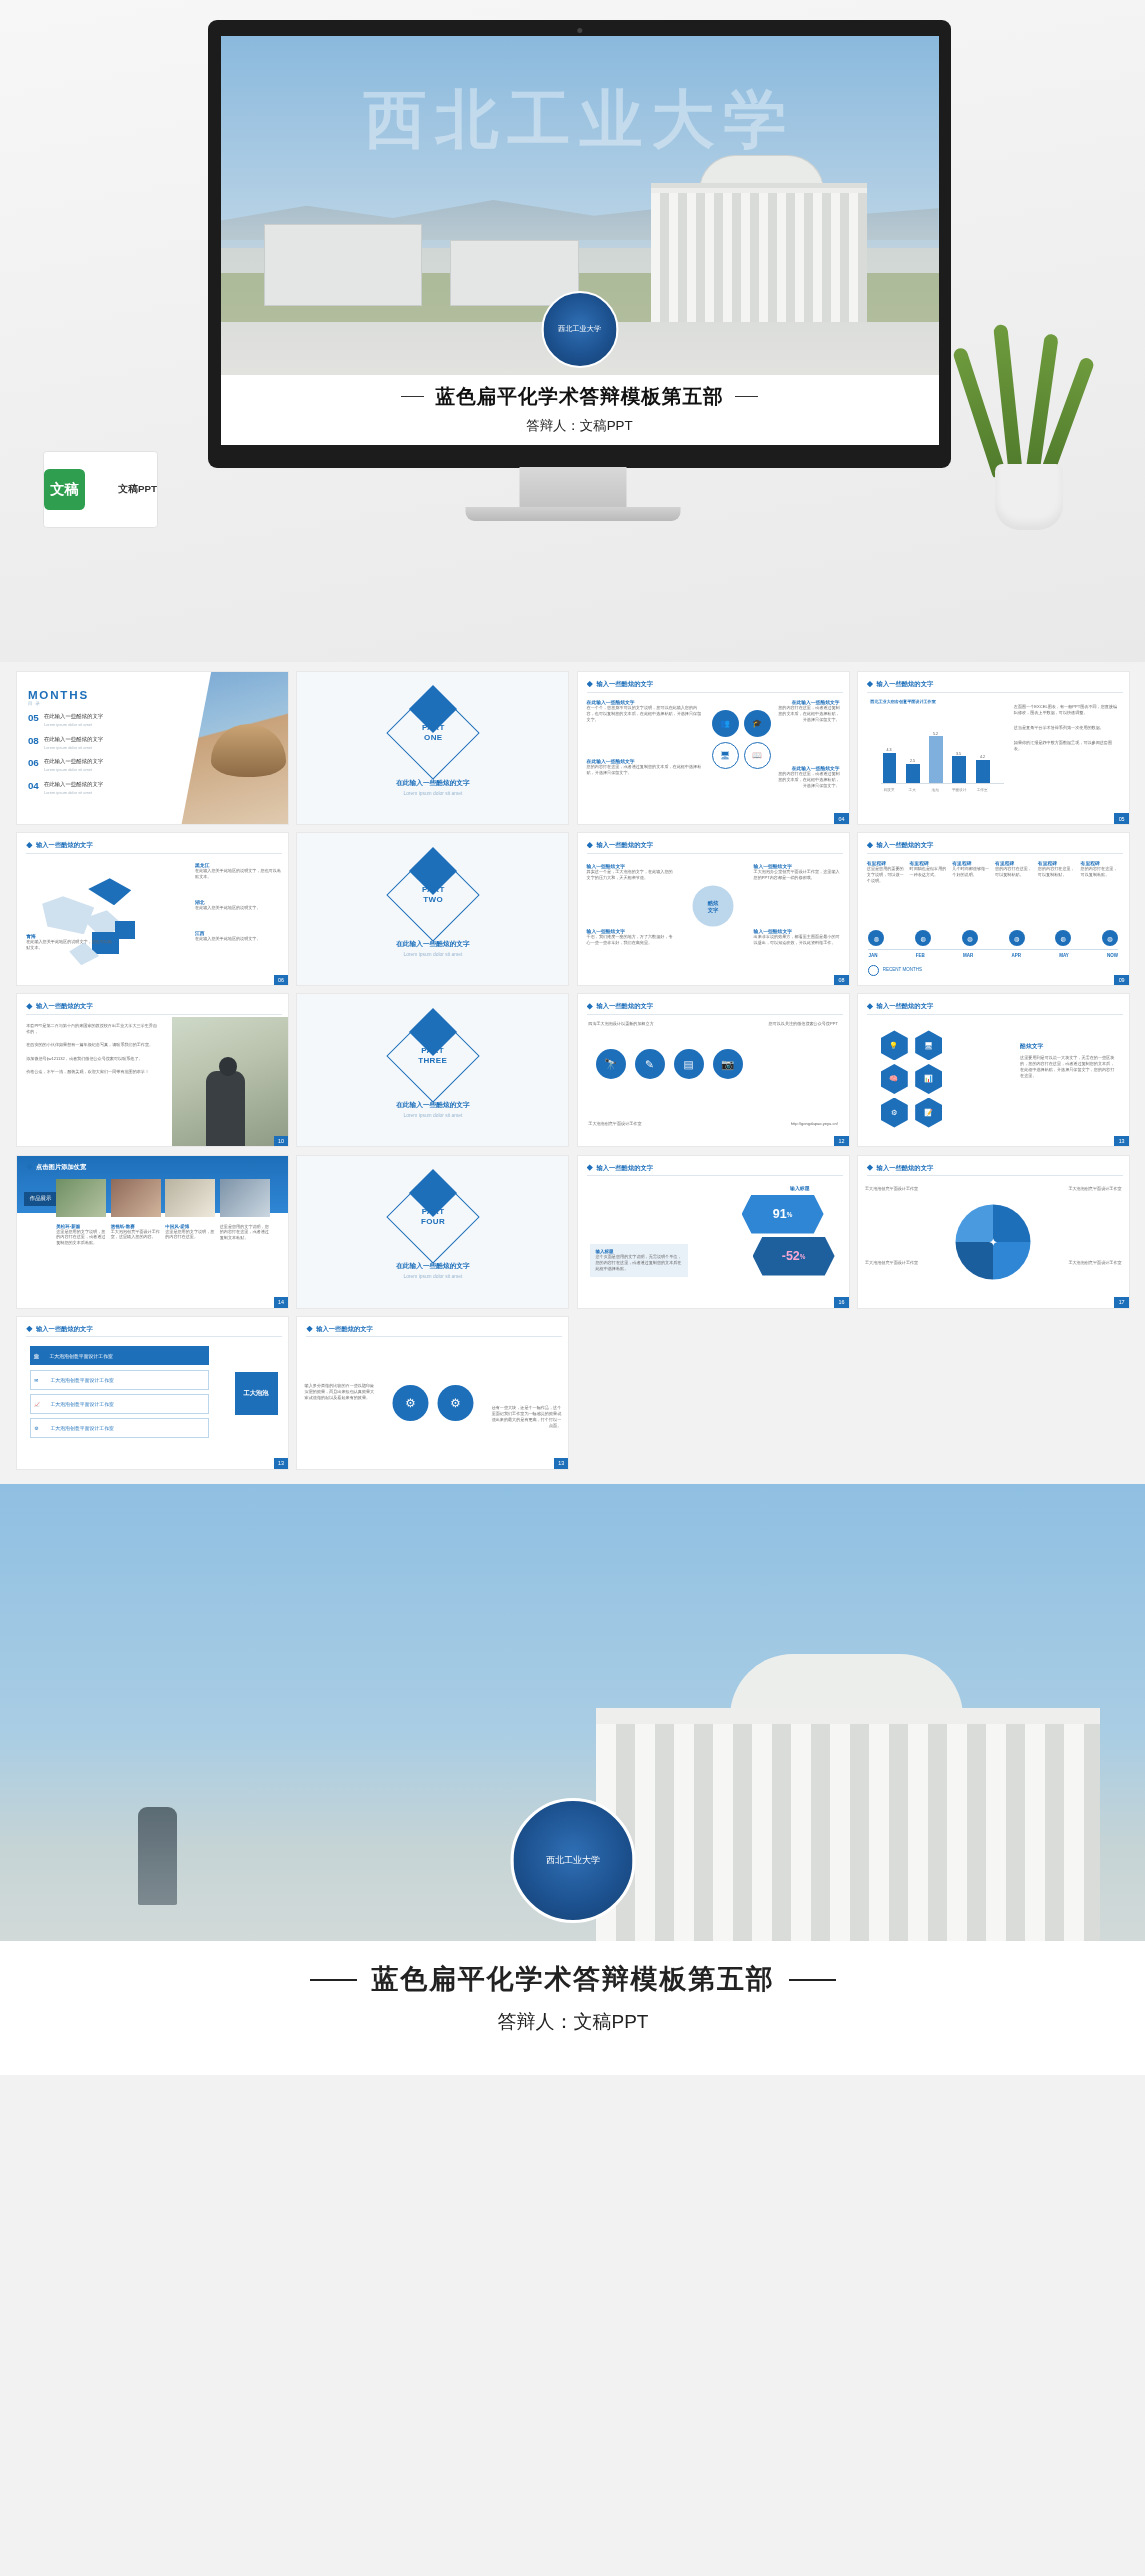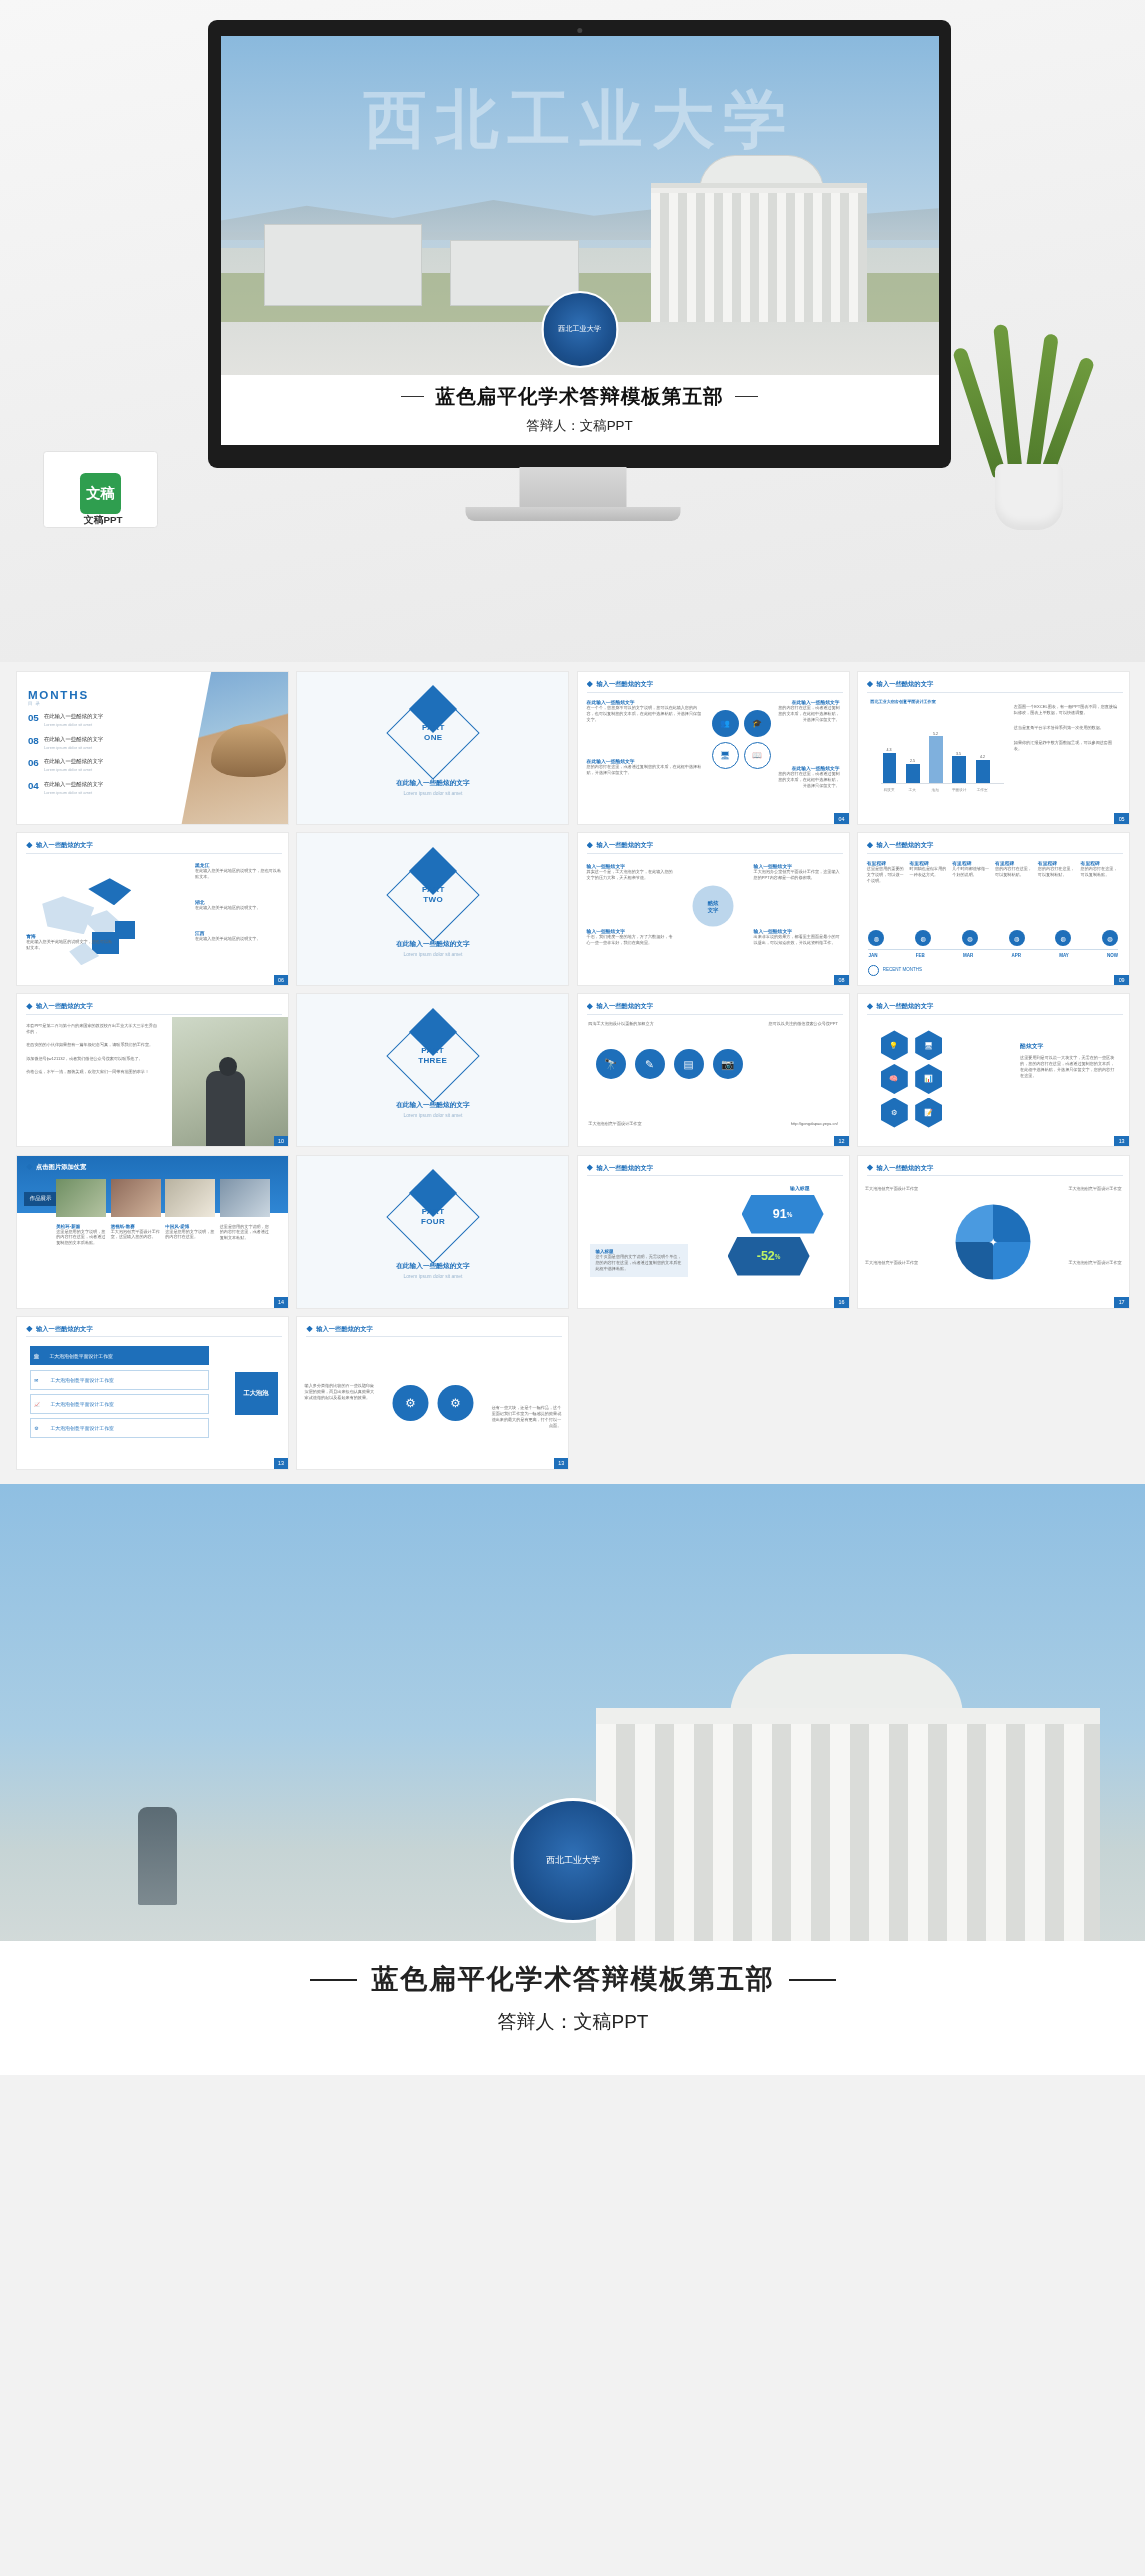--- a/index.html
+++ b/index.html
@@ -115,21 +115,21 @@
     box-shadow: inset 0 -7.2px 9px rgba(0,0,0,.06);
   }
   .plant .leaf {
     position:absolute; bottom:54px; left:50%;
     width:14.3px; height:134px; background: linear-gradient(180deg,#6f9b3e,#4f7a2b);
     border-radius: 7.2px 7.2px 3.6px 3.6px; transform-origin: bottom center;
   }
   .notepad {
     position:absolute; left:43px; bottom:134px; width:115px; height:77px;
     background:#fff; border:0.9px solid #e2e2e2; border-radius:3.6px;
-    display:flex; align-items:center; justify-content:flex-end;flex-direction:column;
+    display:flex; align-items:center; justify-content:space-between;
   }
   .notepad .logo {
     width:41px; height:41px; background:#2f9e4f; border-radius:5.4px;
     display:flex;align-items:center;justify-content:center;color:#fff;font-size:14.3px;font-weight:bold;
   }
   .notepad .logotext{ font-size:9.8px; color:#333; margin-left:5.4px; font-weight:bold;}
 
   
   .grid {
     display:grid; grid-template-columns: repeat(4, 273px);
@@ -615,21 +615,21 @@
     </div>
 
     <div class="slide">
       <div class="hdr">输入一些酷炫的文字</div>
       <div class="hdr-line"></div>
       <div style="position:absolute;right:39px;top:29px;font-size:4.9px;color:#1e6fba;font-weight:bold">输入标题</div>
       <div style="position:absolute;right:25px;top:39px;width:82px;height:39px;background:#2f86d4;color:#fff;clip-path:polygon(12% 0,88% 0,100% 50%,88% 100%,12% 100%,0 50%);display:flex;align-items:center;justify-content:center;font-size:12.5px;font-weight:bold">
         <span>91</span>
           <span style="font-size:6.3px">%</span>
       </div>
-      <div style="position:absolute;right:39px;top:81px;width:82px;height:39px;background:#1e5f9e;color:#bef264;clip-path:polygon(12% 0,88% 0,100% 50%,88% 100%,12% 100%,0 50%);display:flex;align-items:center;justify-content:center;font-size:12.5px;font-weight:bold">
+      <div style="position:absolute;right:14px;top:81px;width:82px;height:39px;background:#1e5f9e;color:#f9a8d4;clip-path:polygon(12% 0,88% 0,100% 50%,88% 100%,12% 100%,0 50%);display:flex;align-items:center;justify-content:center;font-size:12.5px;font-weight:bold">
         <span>-52</span>
           <span style="font-size:6.3px">%</span>
       </div>
       <div style="position:absolute;left:12.5px;top:88px;width:98px;background:#e8f0f8;padding:5.4px">
         <div class="txt-b" style="font-size:4.5px">输入标题</div>
         <div class="txt">这个页面是您用的文字说明，无需说明个单位，您的内容打在这里，或者通过复制您的文本后在此框中选择粘贴。</div>
       </div>
       <div class="num">16</div>
     </div>
 

